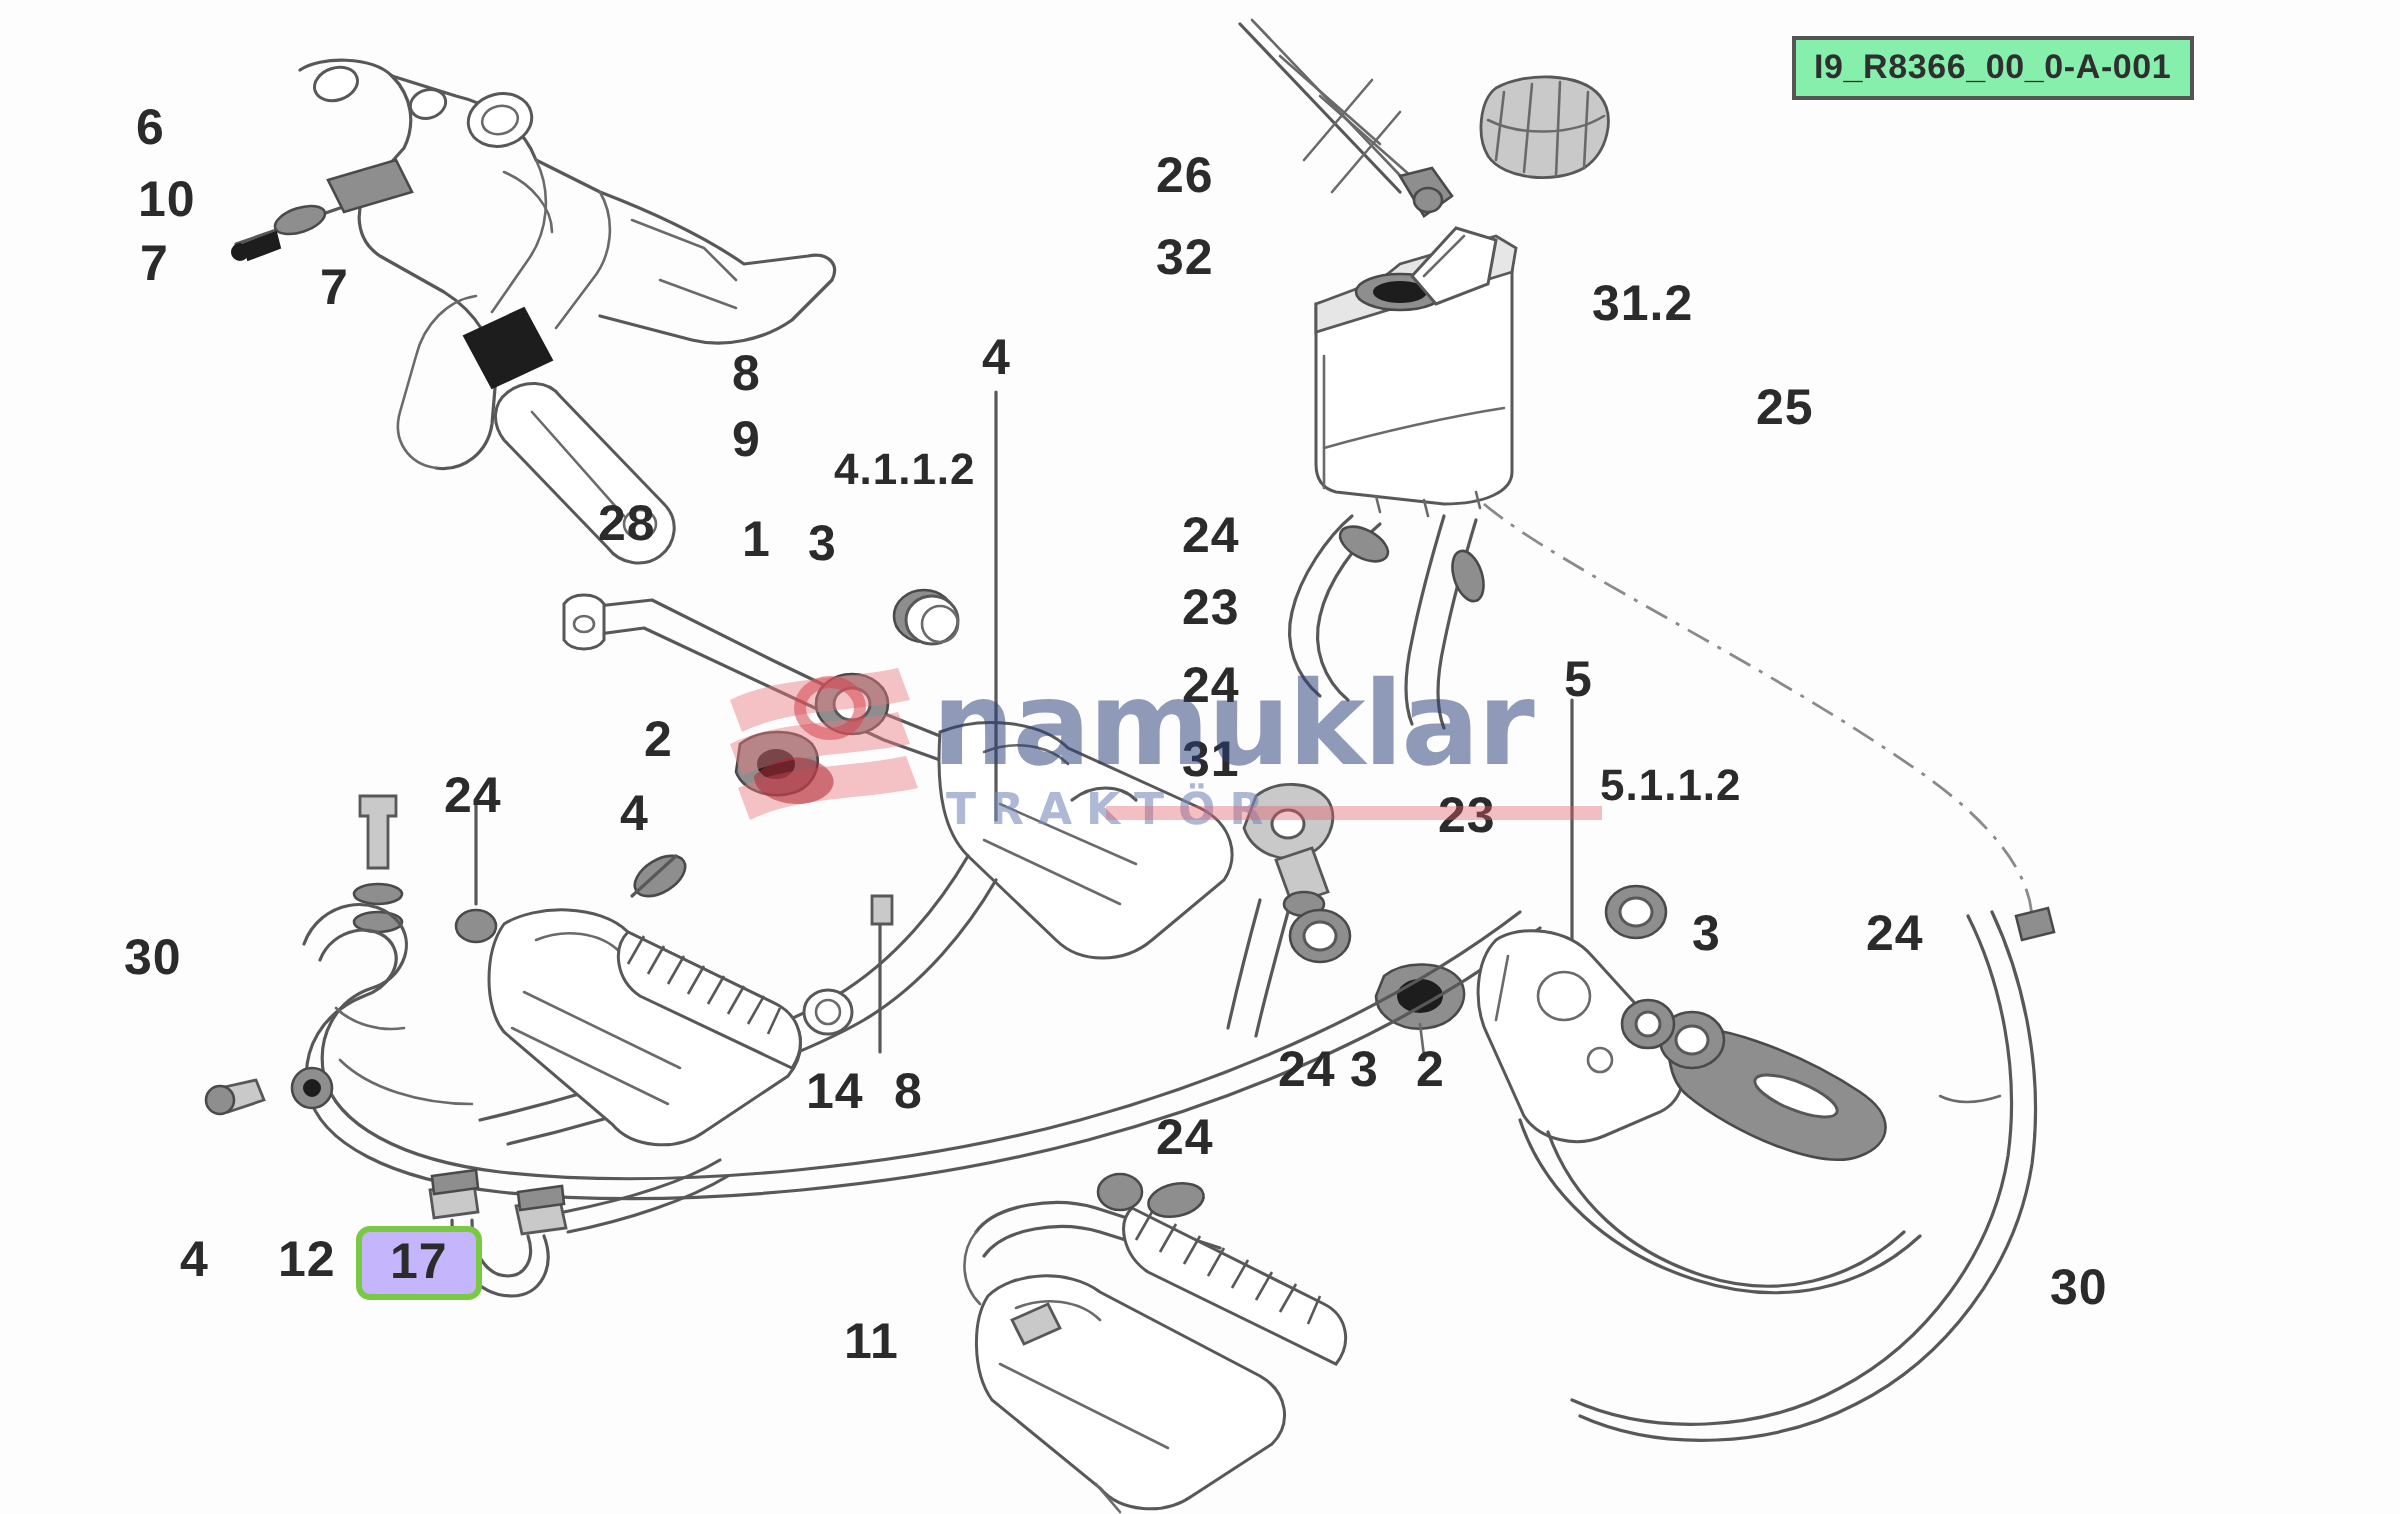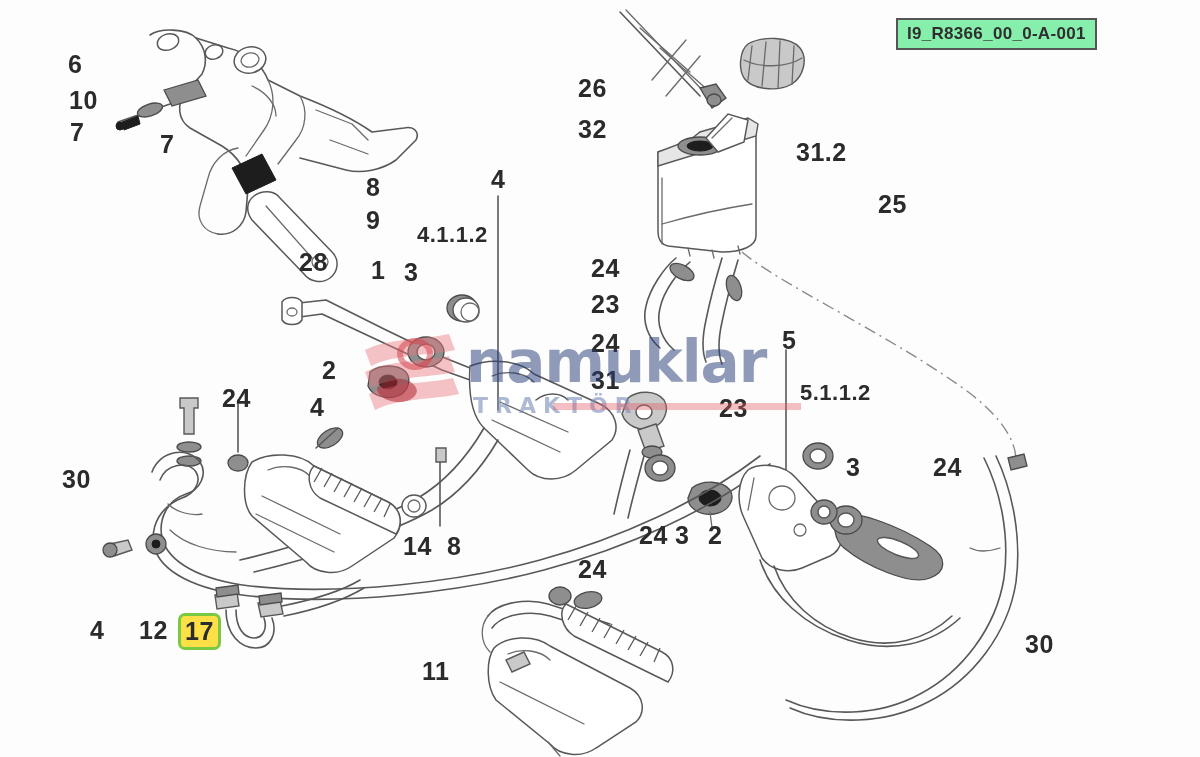--- a/index.html
+++ b/index.html
@@ -30,22 +30,22 @@
     color: #2b2b2b;
     white-space: nowrap;
     line-height: 1;
     letter-spacing: 0.5px;
   }
   .callout.sz-lg { font-size: 25px; }
   .callout.sz-md { font-size: 22px; }
   .callout.highlighted {
     border: 3px solid #7ac943;
     border-radius: 7px;
-    padding: 3px 4px;
-    background: #fde047;
+    padding: 3px 14px;
+    background: #c4b5fd;
     color: #2b2b2b;
   }
   
   #ref-box {
     position: absolute;
     left: 896px;
     top: 18px;
     border: 2px solid #555;
     background: #86efac;
     padding: 4px 9px;

